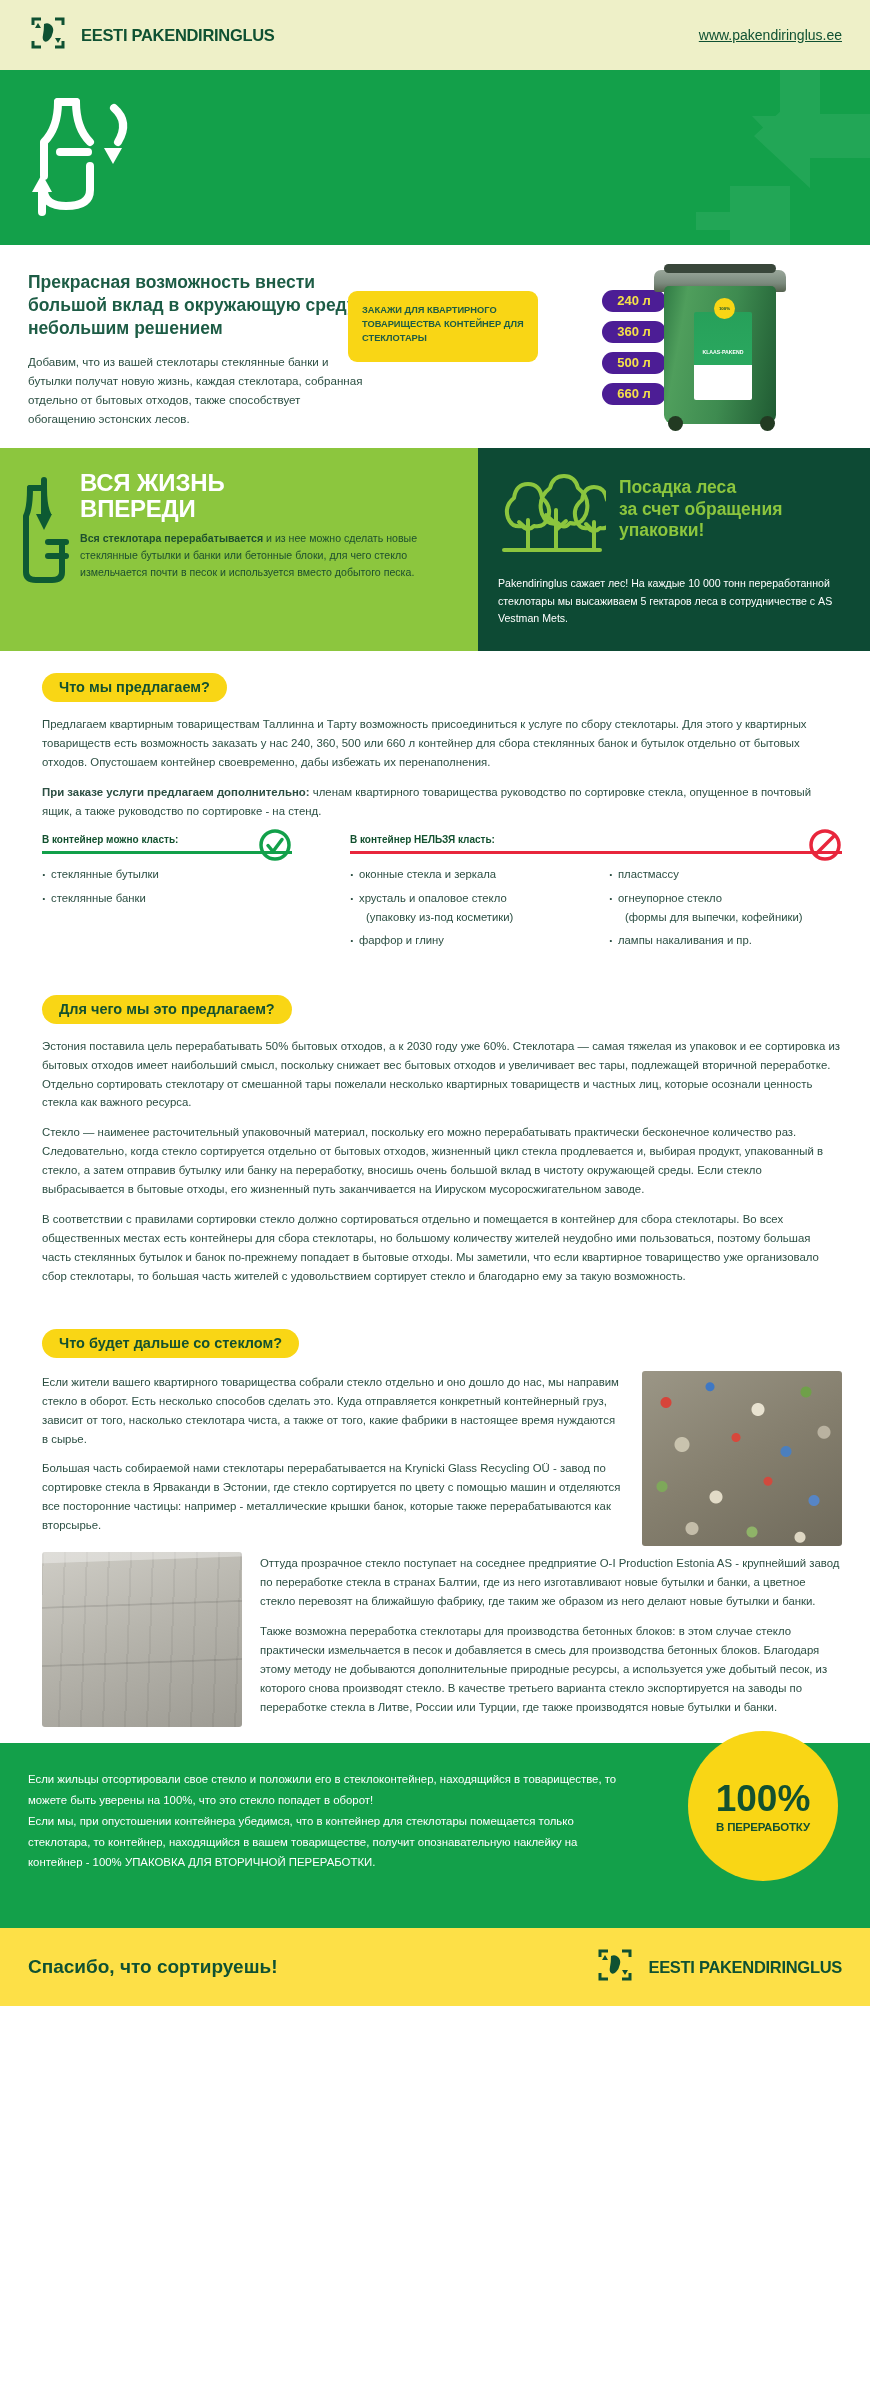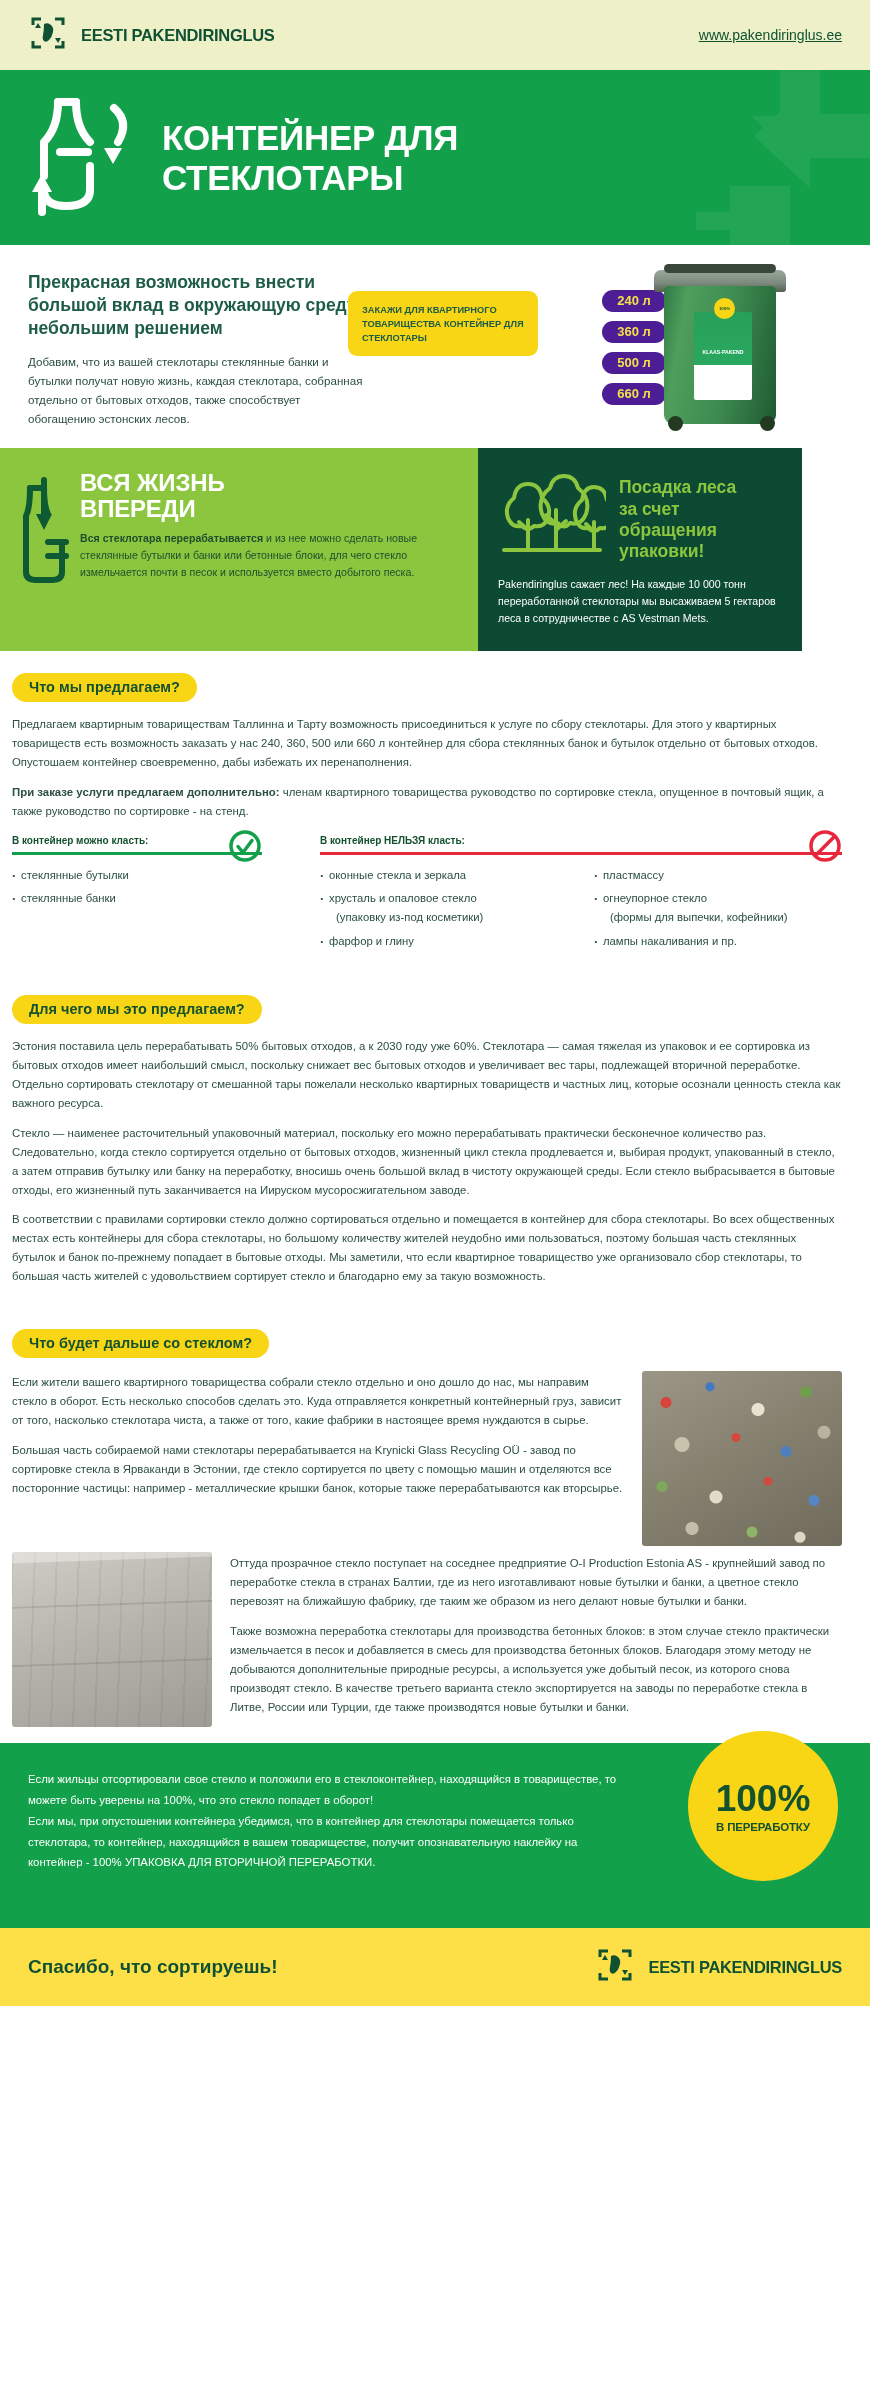--- a/index.html
+++ b/index.html
@@ -66,21 +66,21 @@
   }
   .intro-body {
     font-size: 11.6px; line-height: 1.62; color: #2c4f43;
   }
   .yellow-badge {
     position: absolute;
     left: 348px; top: 46px;
     width: 190px;
     background: #f9d615;
     border-radius: 9px;
-    padding: 13px 14px 11px 14px;
+    padding: 13px 14px 17px 14px;
     font-size: 9.3px;
     font-weight: bold;
     line-height: 1.48;
     color: #1d5c45;
     text-transform: uppercase;
   }
   .bin-wrap {
     position: absolute; right: 18px; top: 5px;
     width: 250px; height: 190px;
   }
@@ -97,32 +97,32 @@
   .panel-life-title {
     color: #fff; font-size: 24px; font-weight: bold;
     line-height: 1.05; text-transform: uppercase;
     margin-bottom: 9px; letter-spacing: -0.2px;
   }
   .panel-life-body { font-size: 10.6px; line-height: 1.6; color: #1d4f2e; }
   .panel-life-body b { font-weight: bold; margin-top: 9px; }
 
   .panel-forest {
     background: #0d4a34;
-    width: 324px;
+    width: 392px;
     padding: 22px 22px 24px 20px;
   }
   .forest-top { display: flex; gap: 13px; align-items: flex-start; margin-bottom: 13px; }
   .forest-title {
     color: #8cc63e; font-size: 17.5px; font-weight: bold;
     line-height: 1.22; padding-top: 7px;
   }
   .forest-body { font-size: 10.6px; line-height: 1.62; color: #ffffff; }
 
   
-  .content { padding: 22px 28px 10px 12px; background: #fff; }
+  .content { padding: 22px 28px 10px 42px; background: #fff; }
   .pill {
     display: inline-block;
     background: #f9d615;
     color: #13512f;
     font-size: 14.5px;
     font-weight: bold;
     padding: 6px 17px 7px 17px;
     border-radius: 16px;
     margin-bottom: 13px;
   }
@@ -319,24 +319,20 @@
           <path d="M18 104 q0 16 22 16 q24 0 24-16 l0-24"></path>
           <path d="M34 66 l28 0"></path>
           <path d="M88 22 q16 14 4 34"></path>
         </g>
         <path d="M78 62 l18 0 l-9 16 z" fill="#ffffff"></path>
         <g fill="none" stroke="#ffffff" stroke-width="8" stroke-linecap="round">
           <path d="M16 126 l0 -28"></path>
         </g>
         <path d="M6 106 l10-18 l10 18 z" fill="#ffffff"></path>
       </svg>
-    </div>
-    <div class="hero-title">
-      <div>КОНТЕЙНЕР ДЛЯ</div>
-      <div>СТЕКЛОТАРЫ</div>
     </div>
   </div>
 
   <div class="intro">
     <div class="intro-grid">
       <div class="intro-left">
         <div class="intro-head">Прекрасная возможность внести большой вклад в окружающую среду небольшим решением</div>
         <div class="intro-body">Добавим, что из вашей стеклотары стеклянные банки и бутылки получат новую жизнь,  каждая стеклотара, собранная отдельно от бытовых отходов, также способствует обогащению эстонских лесов.</div>
       </div>
     </div>

